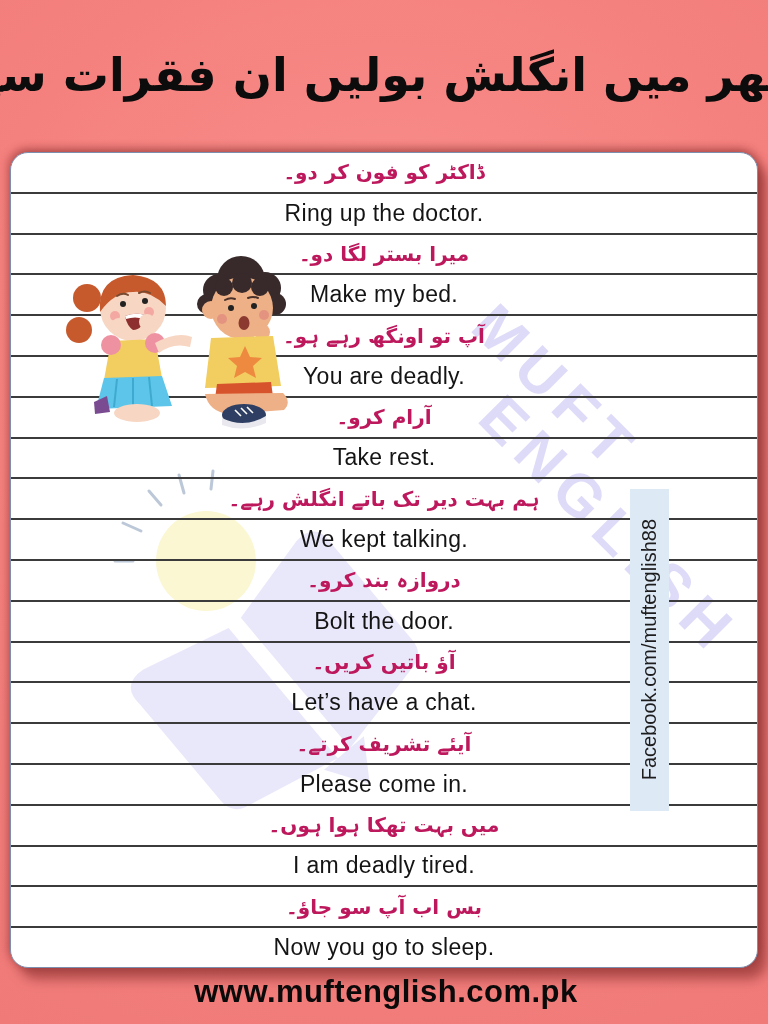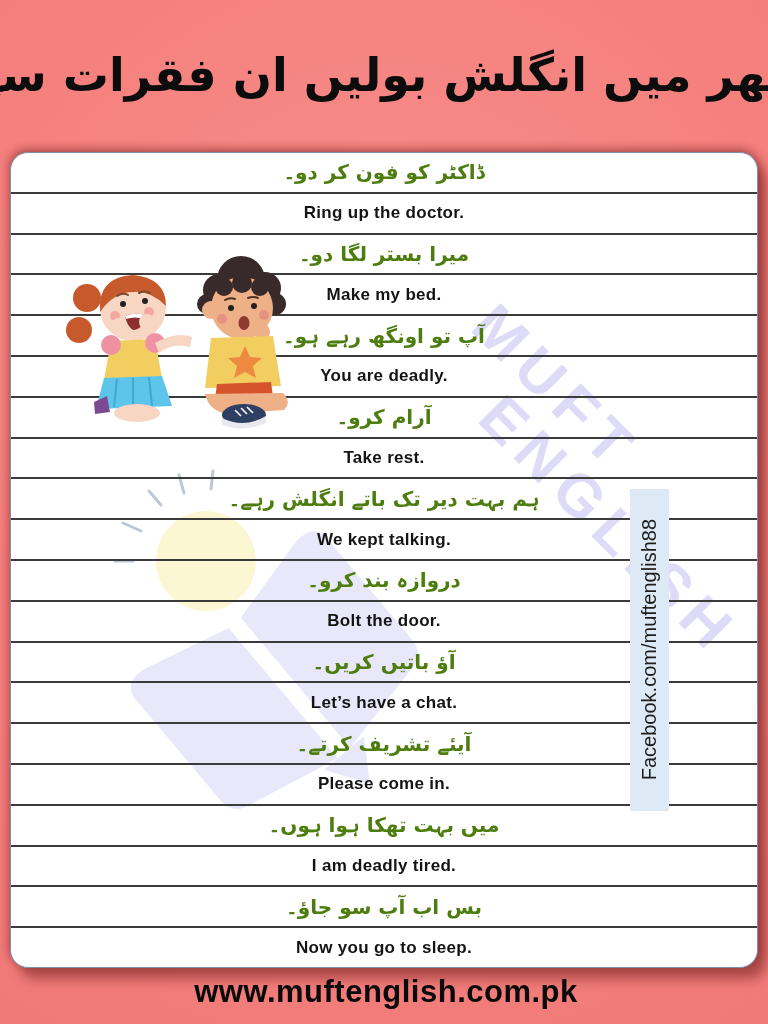--- a/index.html
+++ b/index.html
@@ -34,24 +34,24 @@
   #wm-word-2{left:598px;top:372px;}
   
   .rows{position:relative;z-index:2;height:100%;display:flex;flex-direction:column;}
   .row{
     flex:1;display:flex;align-items:center;justify-content:center;
     border-bottom:2px solid #3b3b3b;background:transparent;
   }
   .row:last-child{border-bottom:none;}
   .row.urdu{
     font-family:"DejaVu Sans", sans-serif;font-weight:700;font-size:20px;
-    color:#4d7c0f;direction:rtl;
+    color:#be185d;direction:rtl;
   }
   .row.english{
-    font-family:"Liberation Sans", sans-serif;font-weight:700;font-size:17px;
+    font-family:"Liberation Sans", sans-serif;font-weight:400;font-size:23px;
     color:#141414;letter-spacing:.3px;
   }
   
   .kids{position:absolute;left:48px;top:93px;width:265px;height:195px;z-index:3;}
   
   .fb-strip{
     position:absolute;left:619px;top:336px;width:39px;height:322px;
     background:#dde9f5;z-index:3;display:flex;align-items:center;justify-content:center;
   }
   .fb-strip span{

